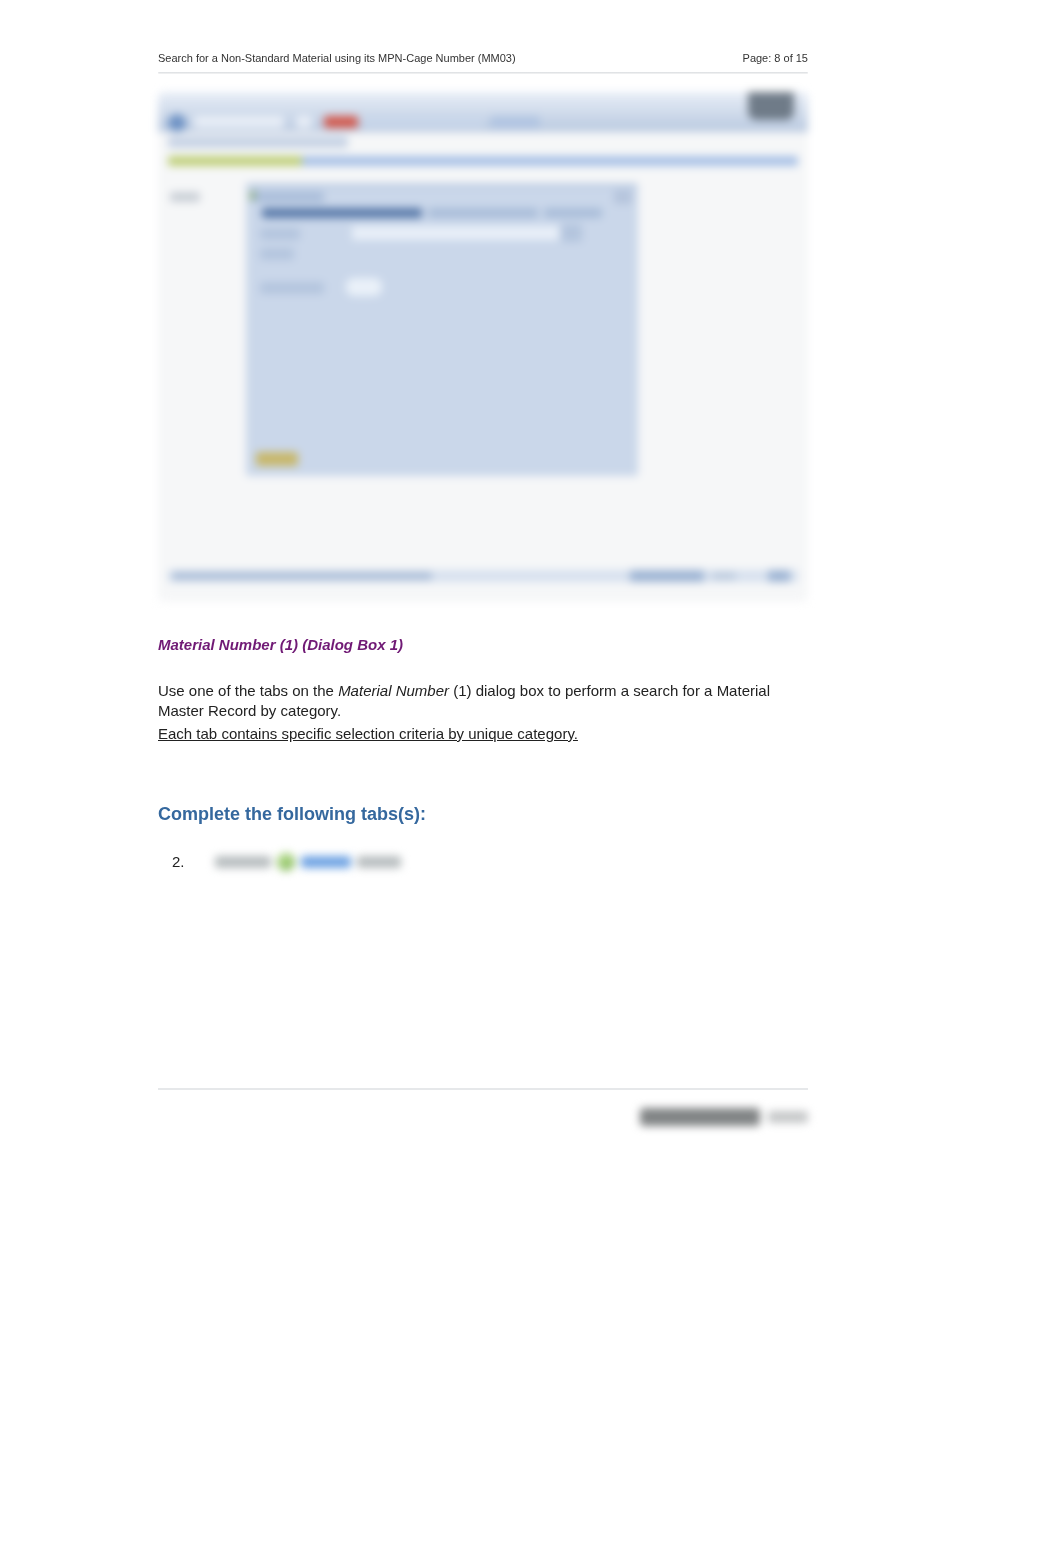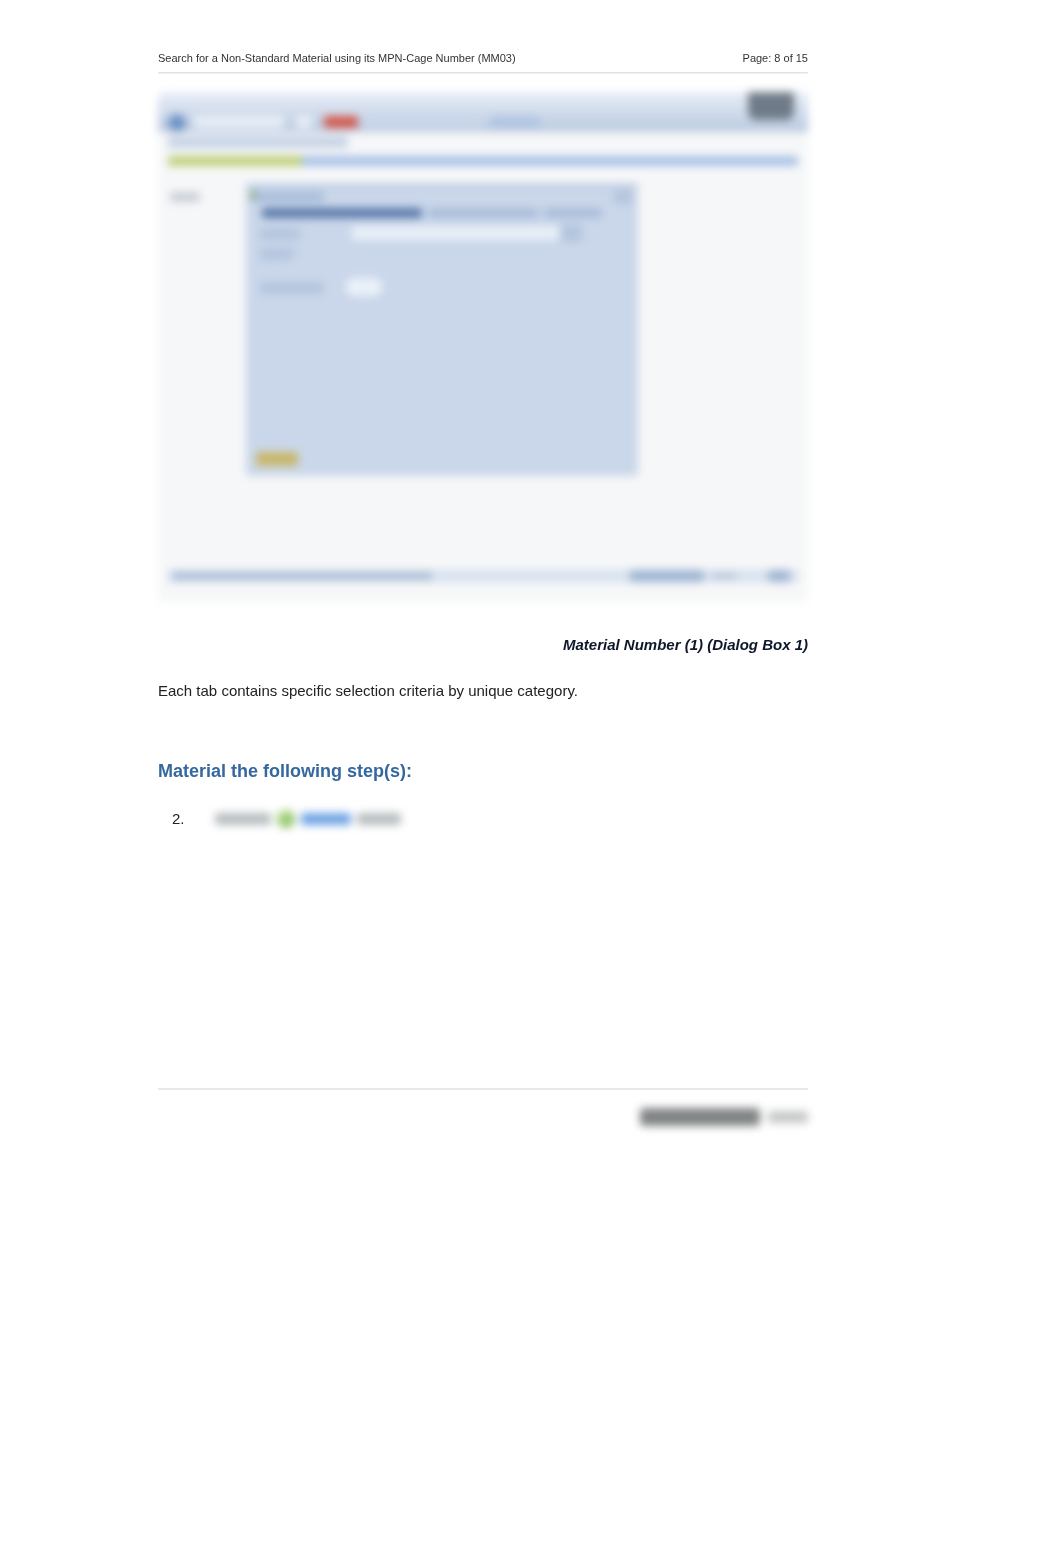--- a/index.html
+++ b/index.html
@@ -123,39 +123,40 @@
     .screenshot .statusbar {
       position: absolute; left: 10px; right: 10px; bottom: 20px;
       height: 12px; background: #d7e1ef; border-radius: 3px;
     }
     .screenshot .statusbar .s1 { position: absolute; left: 4px; top: 2px; width: 260px; height: 8px; background: #a9bcd7; border-radius: 3px; }
     .screenshot .statusbar .s2 { position: absolute; right: 94px; top: 0; width: 74px; height: 12px; background: #9db4d4; border-radius: 2px; }
     .screenshot .statusbar .s3 { position: absolute; right: 62px; top: 2px; width: 24px; height: 8px; background: #bccbde; border-radius: 2px; }
     .screenshot .statusbar .s4 { position: absolute; right: 8px; top: 0; width: 22px; height: 12px; background: #9db4d4; border-radius: 2px; }
 
     .caption {
-      text-align: right;
+      text-align: left;
       font-style: italic;
       font-weight: bold;
       font-size: 15px;
-      color: #0f172a;
+      color: #701a75;
       margin-bottom: 28px;
     }
     .body-text {
       font-size: 15px;
       color: #222;
       line-height: 1.3;
       margin-bottom: 4px;
     }
     .body-text .ital { font-style: italic; }
     .body-text2 {
       font-size: 15px;
       color: #222;
       line-height: 1.3;
       margin-bottom: 60px;
+      text-decoration: underline;
     }
     .section-heading {
       font-size: 18px;
       font-weight: bold;
       color: #35689e;
       margin-bottom: 28px;
     }
     .step-row {
       display: flex;
       align-items: center;
@@ -250,23 +251,26 @@
     <div class="statusbar">
       <div class="s1"></div>
         <div class="s2"></div>
         <div class="s3"></div>
         <div class="s4"></div>
     </div>
   </div>
 
   <div class="caption">Material Number (1) (Dialog Box 1)</div>
 
+  <p class="body-text">
+    <span>Use one of the tabs on the  </span><span class="ital">Material Number</span><span> (1) dialog box to perform a search for a Material Master Record by category.</span>
+  </p>
   <p class="body-text2">Each tab contains specific selection criteria by unique category.</p>
 
-  <div class="section-heading">Material the following step(s):</div>
+  <div class="section-heading">Complete the following tabs(s):</div>
 
   <div class="step-row">
     <span class="step-num">2.</span>
     <div class="step-content">
       <div class="w1"></div>
       <div class="icon"></div>
       <div class="link"></div>
       <div class="w2"></div>
     </div>
   </div>

